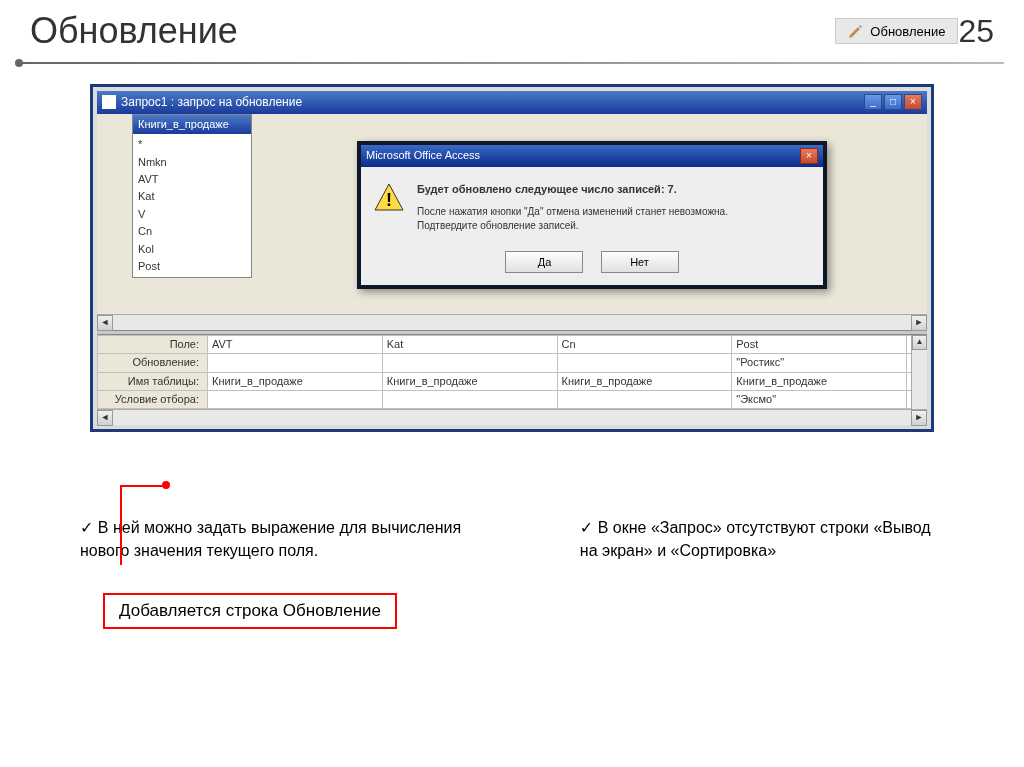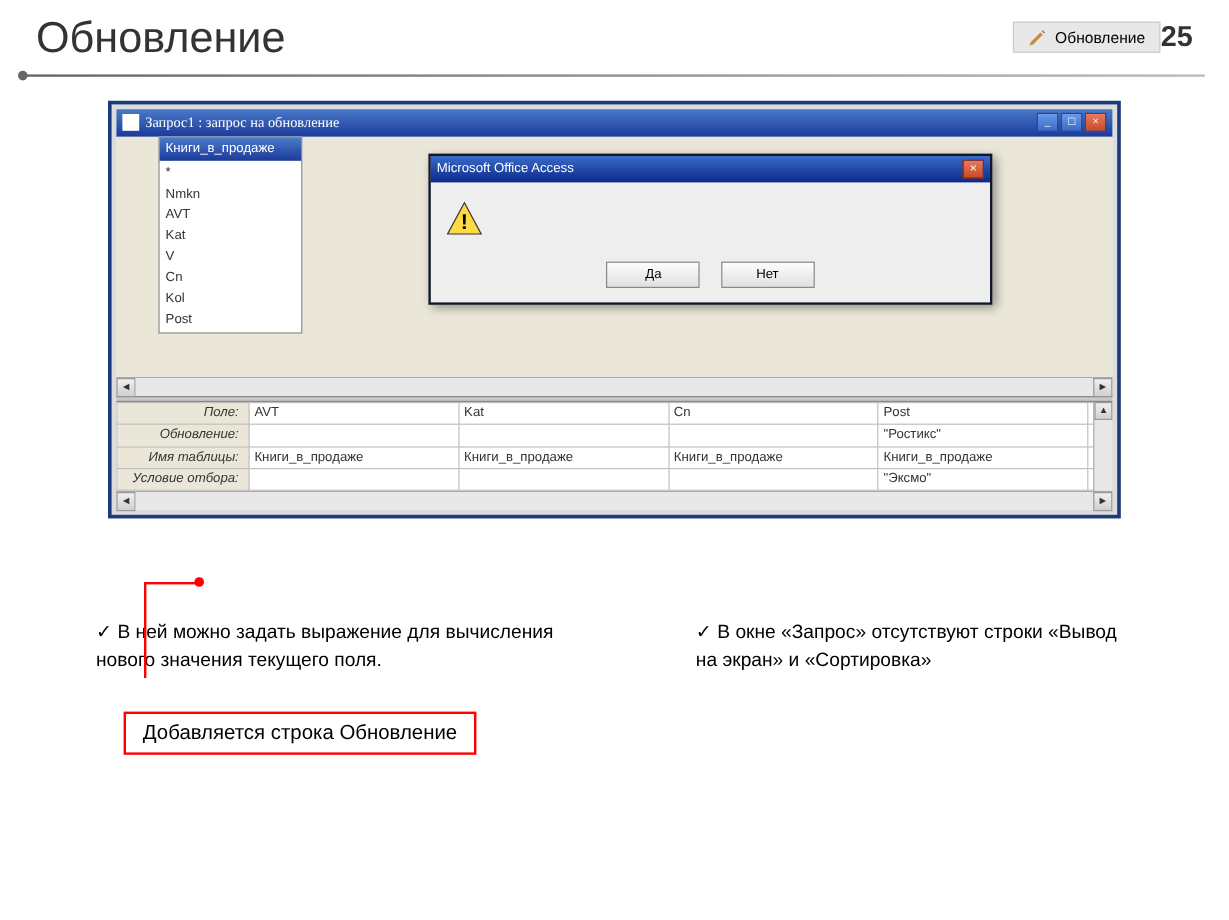--- a/index.html
+++ b/index.html
@@ -2,59 +2,59 @@
 <html><head>
 <meta charset="utf-8">
 <style>
 * { margin: 0; padding: 0; box-sizing: border-box; }
 body { font-family: Arial, sans-serif; background: #fff; width: 1024px; height: 767px; position: relative; }
 
 .slide-header { display: flex; align-items: center; padding: 10px 30px 5px 30px; }
 .slide-title { font-size: 36px; font-weight: normal; color: #333; flex: 1; }
 .header-btn { display: flex; align-items: center; background: #e8e8e8; border: 1px solid #ccc; padding: 4px 12px; font-size: 13px; margin-left: 80px; }
 .header-btn .icon { width: 16px; height: 16px; margin-right: 6px; display: inline-block; }
-.page-num { font-size: 24px; font-weight: bold; color: #333; margin-left: auto; }
+.page-num { font-size: 32px; font-weight: normal; color: #333; margin-left: auto; }
 
 .divider { height: 2px; background: linear-gradient(to right, #666 0%, #bbb 100%); margin: 5px 20px 20px 20px; position: relative; }
 .divider::before { content: ''; position: absolute; left: -5px; top: -3px; width: 8px; height: 8px; background: #666; border-radius: 50%; }
 
 .slide-body { padding: 0 80px; font-size: 18px; color: #333; line-height: 1.4; }
 .description { margin-bottom: 15px; }
 
 .screenshot-outer { border: 3px solid #1a3a7a; background: #dcdcdc; padding: 4px; margin: 0 10px 15px 10px; }
 
 
 .qd-window { background: #f0f0f0; }
-.qd-titlebar { background: linear-gradient(to bottom, #4a7ac8, #1a3a9a); color: #fff; font-size: 12px; padding: 3px 5px; display: flex; align-items: center; font-family: Liberation Serif, serif; }
+.qd-titlebar { background: linear-gradient(to bottom, #4a7ac8, #1a3a9a); color: #fff; font-size: 12px; padding: 3px 5px; display: flex; align-items: center; }
 .qd-titlebar .icon { width: 14px; height: 14px; background: #fff; margin-right: 5px; display: inline-block; }
 .qd-titlebar .spacer { flex: 1; }
 .qd-winbtn { width: 18px; height: 16px; margin-left: 2px; border: 1px solid #2a4a8a; background: linear-gradient(to bottom, #6a9ae8, #3a6ac8); color: #fff; font-size: 10px; text-align: center; line-height: 14px; cursor: pointer; }
 .qd-winbtn.close { background: linear-gradient(to bottom, #e87a5a, #c84a2a); }
 
 .qd-upper { background: #eae6d8; padding: 10px; height: 200px; position: relative; }
 .table-box { background: #fff; border: 1px solid #888; width: 120px; position: absolute; left: 35px; top: 0; }
 .table-box-title { background: linear-gradient(to bottom, #4a7ac8, #1a3a9a); color: #fff; font-size: 11px; padding: 2px 5px; }
 .table-box-list { font-size: 11px; padding: 2px; }
 .table-box-list div { padding: 1px 3px; }
 
 .hscroll { background: #e0e0e0; border-top: 1px solid #aaa; height: 16px; display: flex; }
 .hscroll .arrow { width: 16px; height: 16px; background: linear-gradient(to bottom, #f0f0f0, #d0d0d0); border: 1px solid #999; font-size: 9px; text-align: center; line-height: 12px; }
 .hscroll .track { flex: 1; background: #e8e8e8; }
 
 .qd-splitter { height: 5px; background: #c8c8c8; border-top: 1px solid #888; border-bottom: 1px solid #888; }
 
 .qd-grid { background: #fff; font-size: 11px; position: relative; }
 .qd-grid table { border-collapse: collapse; width: 100%; }
 .qd-grid td { border: 1px solid #c0c0c0; padding: 1px 4px; height: 17px; }
-.qd-grid .rowlabel { background: #eae6d8; text-align: right; width: 110px; padding-right: 8px; font-style: italic; }
+.qd-grid .rowlabel { background: #eae6d8; text-align: right; width: 110px; padding-right: 8px; }
 .qd-grid .vscroll { position: absolute; right: 0; top: 0; bottom: 0; width: 16px; background: #e8e8e8; border-left: 1px solid #aaa; }
 .qd-grid .vscroll .arrow { width: 15px; height: 15px; background: linear-gradient(to bottom,#f0f0f0,#d0d0d0); border: 1px solid #999; font-size: 8px; text-align: center; }
 
 
-.dialog { position: absolute; left: 260px; top: 14px; width: 470px; background: #eee; border: 2px solid #0f172a; box-shadow: 3px 3px 8px rgba(0,0,0,0.4); }
+.dialog { position: absolute; left: 260px; top: 27px; width: 470px; background: #eee; border: 4px solid #0f172a; box-shadow: 3px 3px 8px rgba(0,0,0,0.4); }
 .dialog-title { background: linear-gradient(to bottom, #3a6ac8, #0a2a8a); color: #fff; font-size: 11px; padding: 3px 5px; display: flex; align-items: center; }
 .dialog-title .spacer { flex: 1; }
 .dialog-close { width: 18px; height: 16px; background: linear-gradient(to bottom, #e87a5a, #c84a2a); border: 1px solid #8a2a1a; color: #fff; font-size: 10px; text-align: center; line-height: 14px; }
 .dialog-body { padding: 15px 12px 10px 12px; display: flex; font-size: 10px; }
 .dialog-icon { width: 32px; height: 32px; margin-right: 12px; flex-shrink: 0; }
 .dialog-text .bold { font-weight: bold; margin-bottom: 8px; font-size: 11px; }
 .dialog-btns { text-align: center; padding: 5px 0 12px 0; }
 .dialog-btn { width: 78px; height: 22px; margin: 0 6px; background: linear-gradient(to bottom, #fdfdfd, #e0e0e0); border: 1px solid #888; font-size: 11px; cursor: pointer; }
 .callout-dot { width: 8px; height: 8px; background: red; border-radius: 50%; position: absolute; }
 .callout-box { border: 2px solid red; padding: 6px 14px; display: inline-block; font-size: 17px; position: absolute; background: #fff; }
@@ -117,20 +117,25 @@
             <span class="spacer"></span>
             <span class="dialog-close">×</span>
           </div>
           <div class="dialog-body">
             <div class="dialog-icon">
               <svg viewBox="0 0 32 32">
                   <polygon points="16,2 30,28 2,28" fill="#ffda44" stroke="#333" stroke-width="1"></polygon>
                   <text x="16" y="24" font-size="18" text-anchor="middle" font-weight="bold">!</text>
                 </svg>
             </div>
+            <div class="dialog-text">
+              <div class="bold">Будет обновлено следующее число записей: 7.</div>
+              <div>После нажатия кнопки "Да" отмена изменений станет невозможна.</div>
+              <div>Подтвердите обновление записей.</div>
+            </div>
           </div>
           <div class="dialog-btns">
             <button class="dialog-btn">Да</button>
             <button class="dialog-btn">Нет</button>
           </div>
         </div>
       </div>
 
       <div class="hscroll">
         <div class="arrow">◄</div>

